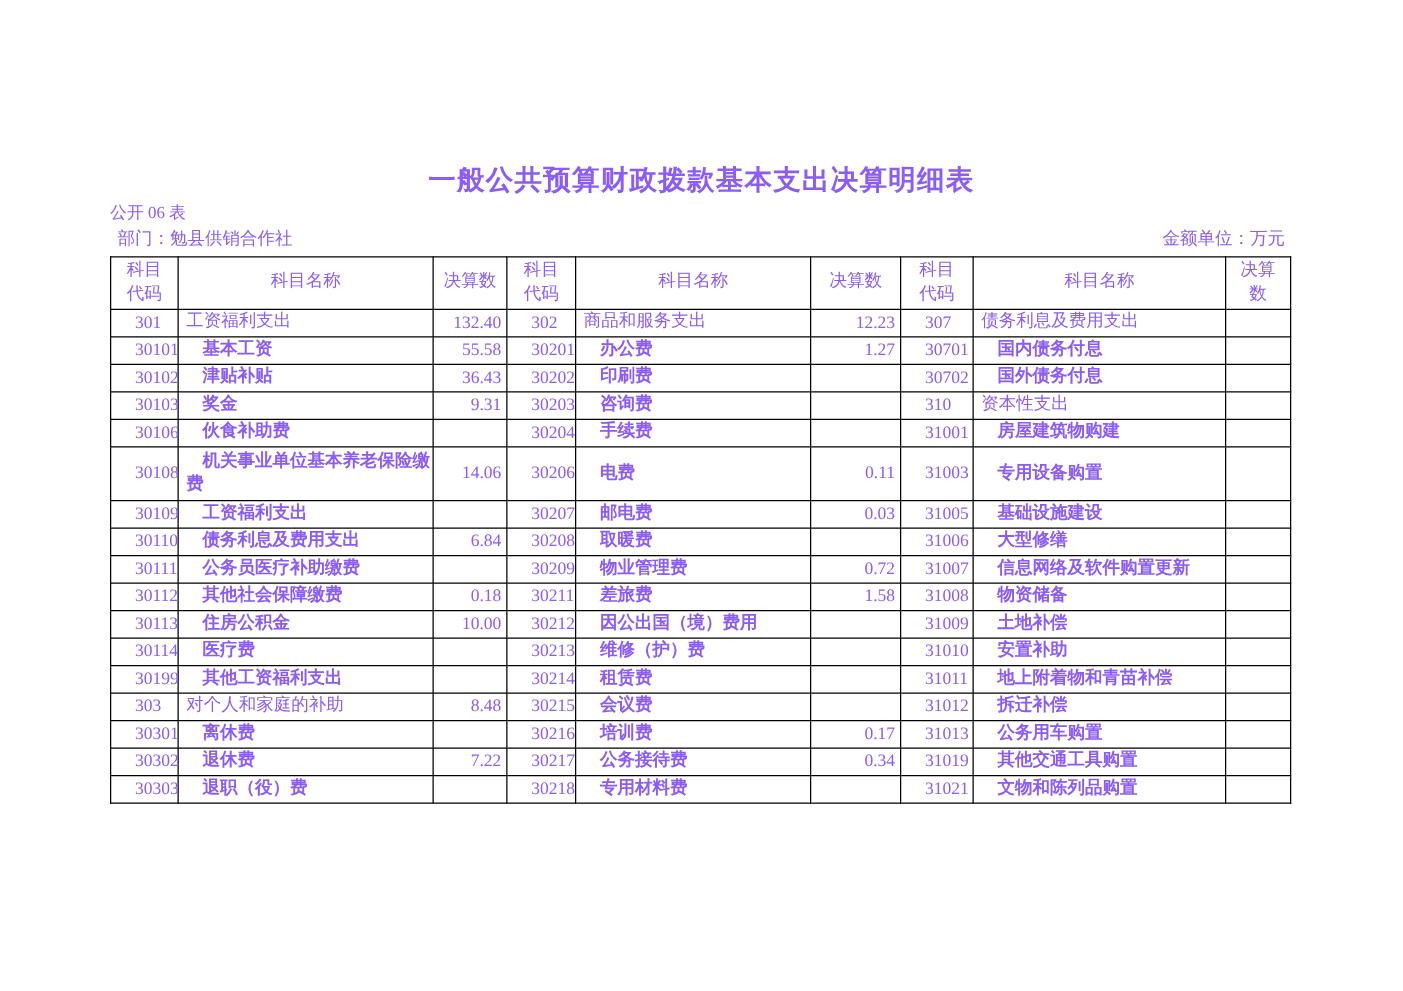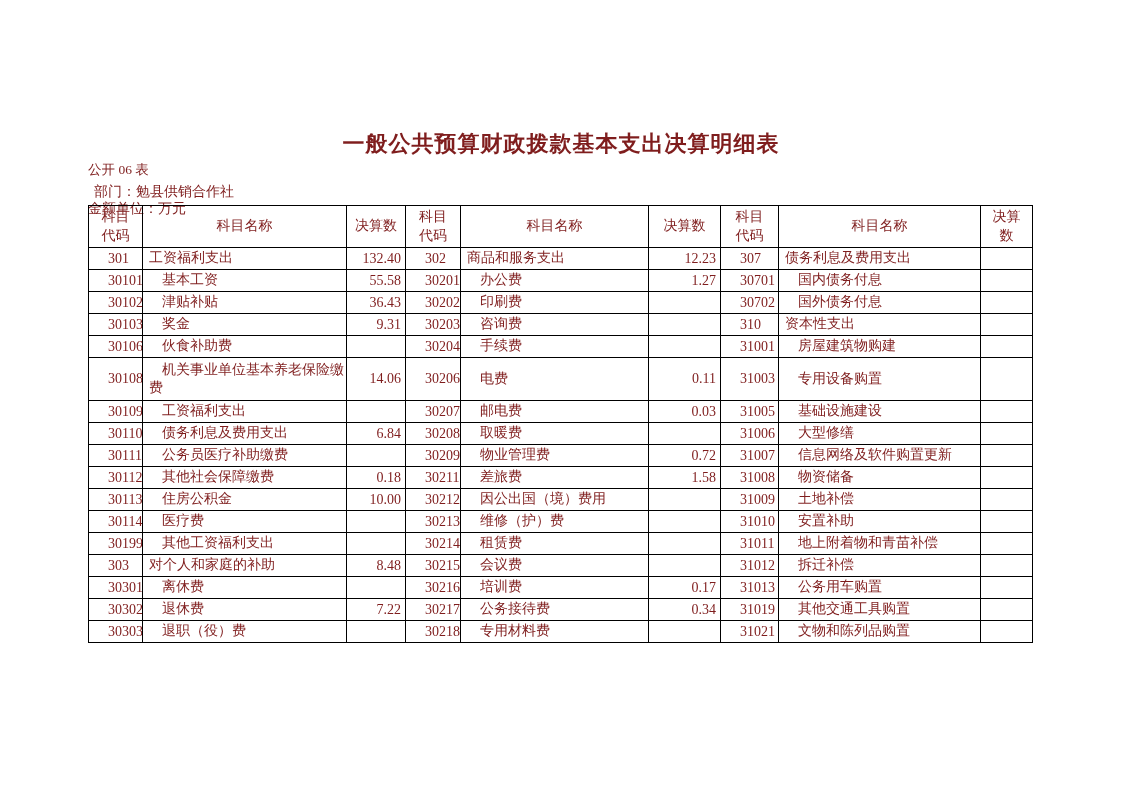--- a/index.html
+++ b/index.html
@@ -2,21 +2,21 @@
 <html><head>
 <meta charset="utf-8">
 <style>
   * { box-sizing: border-box; }
   html, body { margin: 0; padding: 0; background: #ffffff; }
   .sheet {
     position: relative;
     width: 1122px;
     height: 793px;
     background: #ffffff;
-    color: #7f1d1d;
+    color: #8b5cf6;
     font-family: "Liberation Serif", "DejaVu Serif", serif;
     overflow: hidden;
   }
   .doc-title {
     position: absolute;
     top: 130px;
     left: 0;
     width: 1122px;
     margin: 0;
     text-align: center;
@@ -36,21 +36,20 @@
   }
   .meta-row {
     position: absolute;
     top: 183px;
     left: 88px;
     width: 940px;
     display: flex;
     justify-content: space-between;
     font-size: 14px;
     line-height: 17px;
-    flex-direction: column;
   }
   .meta-left { padding-left: 6px; }
   table.budget {
     position: absolute;
     top: 205px;
     left: 88px;
     width: 788px;
     border-collapse: collapse;
     table-layout: fixed;
     font-size: 14px;
@@ -65,21 +64,21 @@
     text-align: center;
     height: 42px;
     padding: 1px 2px;
     line-height: 1.35;
   }
   table.budget tbody tr { height: 22px; }
   table.budget tbody tr.tall { height: 43px; }
   td.code { text-align: left; padding: 0 2px 0 19px; }
   td.name { text-align: left; padding: 0; }
   td.name .txt { display: block; padding-left: 6px; line-height: 1.3; }
-  td.name .txt.indent { text-indent: 13px; }
+  td.name .txt.indent { text-indent: 13px; font-weight: bold; }
   td.value { text-align: right; padding: 0 4px 0 2px; margin-top: 27px; }
   .w2 { display: inline-block; width: 2.2em; }
 </style>
 </head>
 <body>
 
 <div class="sheet">
 
   <h1 class="doc-title">一般公共预算财政拨款基本支出决算明细表</h1>
 

